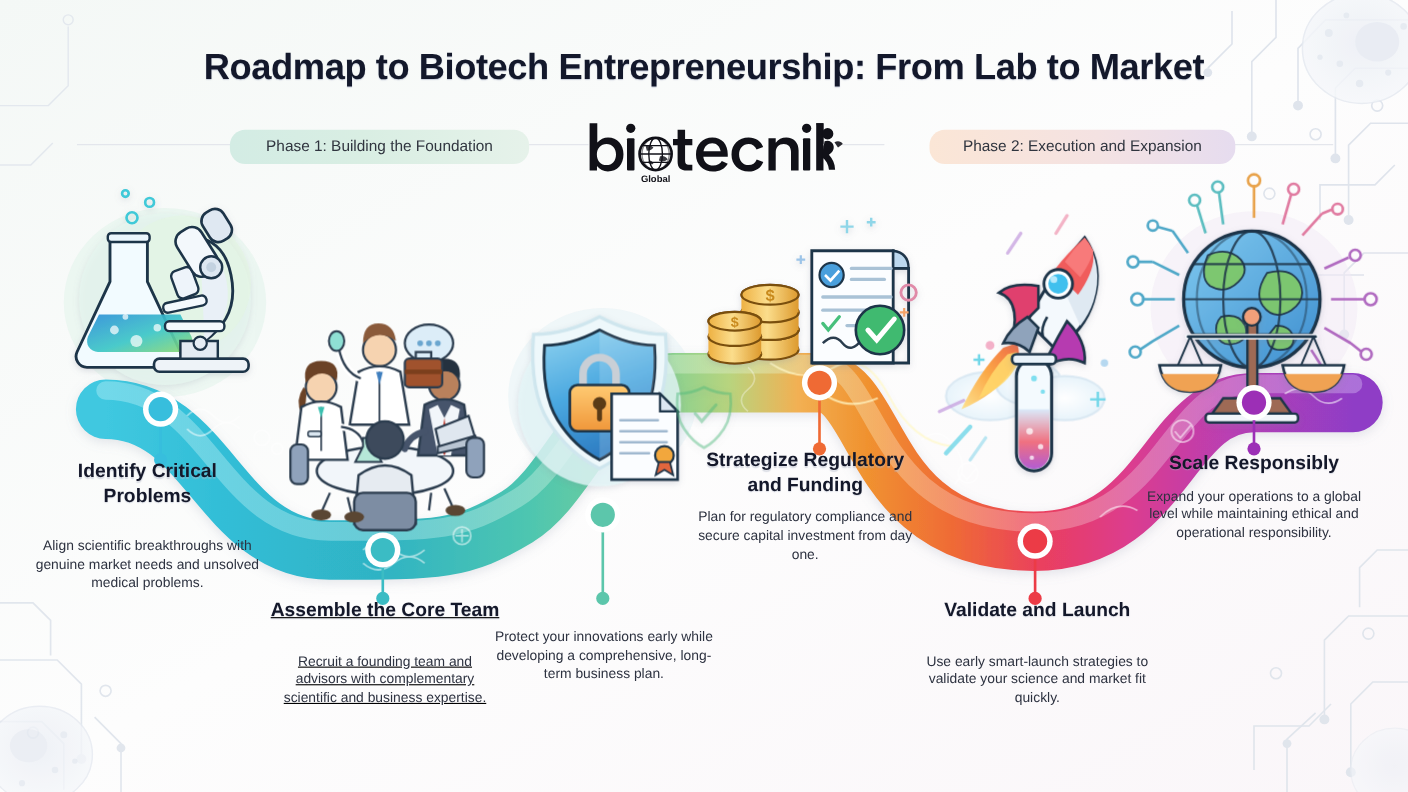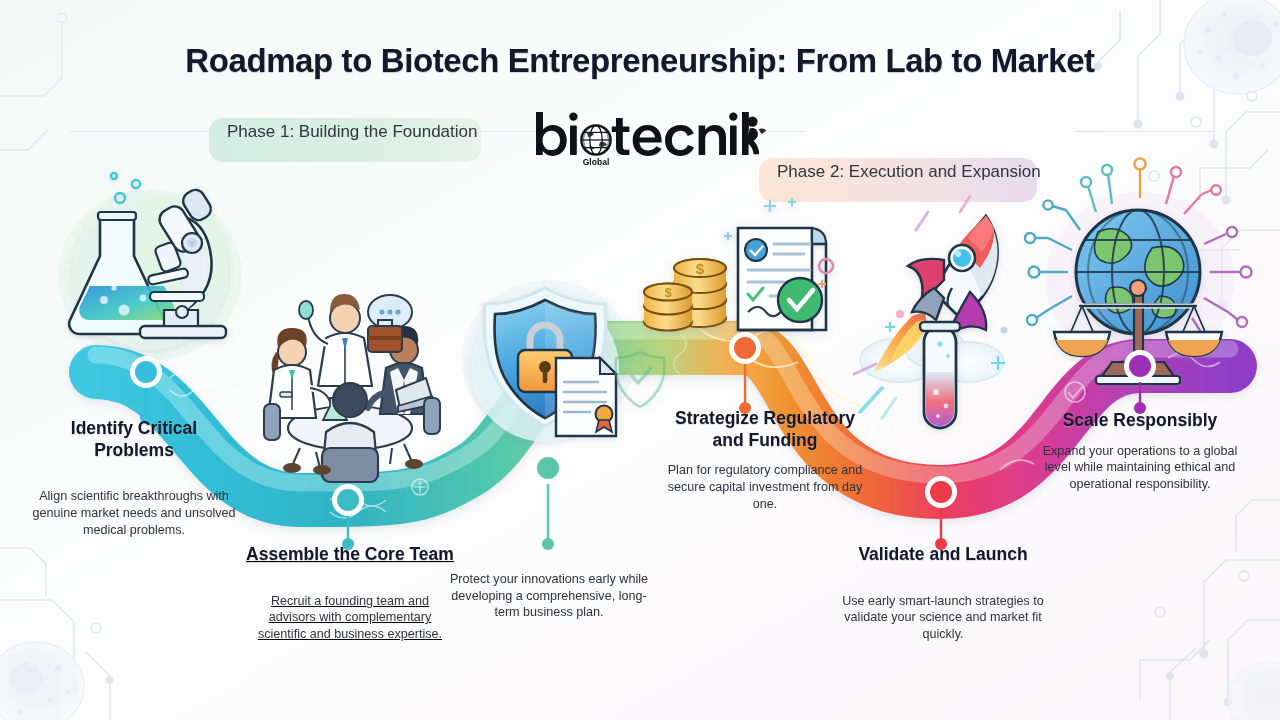--- a/index.html
+++ b/index.html
@@ -18,47 +18,47 @@
   
   .title {
     position:absolute; top:42px; left:0; width:1280px; text-align:center;
     font-size:33px; font-weight:bold; letter-spacing:-0.4px;
     color:#13182b;
     text-shadow:0 1px 1px rgba(160,170,195,.55);
   }
 
   
   .badge {
-    position:absolute; top:118px; height:44px; line-height:28px;
-    border-radius:14px; font-size:17px; color:#30353f;
+    position:absolute; top:118px; height:31px; line-height:28px;
+    border-radius:14px; font-size:14px; color:#30353f;
     text-align:center; white-space:nowrap; padding:0 18px;
   }
   .badge-1 { left:209px; width:272px;
     background:linear-gradient(90deg,#d3ece4 0%,#d9eee3 45%,#e6f2ea 100%); }
-  .badge-2 { left:759px; width:278px;
-    background:linear-gradient(90deg,#fbe6d6 0%,#f4e2e2 55%,#e6dcef 100%);margin-top:40px; }
+  .badge-2 { left:845px; width:278px;
+    background:linear-gradient(90deg,#fbe6d6 0%,#f4e2e2 55%,#e6dcef 100%); }
   .badge-rule { position:absolute; top:131px; height:1px; background:#e2e4ea; }
 
   
   .logo { position:absolute; left:530px; top:108px; width:240px; height:62px; }
 
   
   .step-text { position:absolute; text-align:center; }
   .step-title {
     font-size:17.5px; font-weight:bold; color:#14182a; line-height:1.23;
     text-shadow:0 1px 1px rgba(175,182,200,.45);
   }
   .step-desc {
     margin-top:27px; font-size:12.6px; color:#2d3240; line-height:1.33;
   }
 
   .s1 { left:30px;  top:418px; width:208px; }
   .s2 { left:246px; top:544px; width:208px;text-decoration:underline; }
   .s3 { left:444px; top:544px; width:210px; }
-  .s4 { left:661px; top:408px; width:208px; }
+  .s4 { left:628px; top:408px; width:208px; }
   .s5 { left:840px; top:544px; width:206px; }
   .s6 { left:1040px;top:410px; width:200px; }
   .s6 .step-desc, .s4 .step-desc { margin-top:11px; }
 </style>
 </head>
 <body>
 
 <div id="stage">
 
   <svg class="bg-layer" width="1280" height="720" viewBox="0 0 1280 720">

